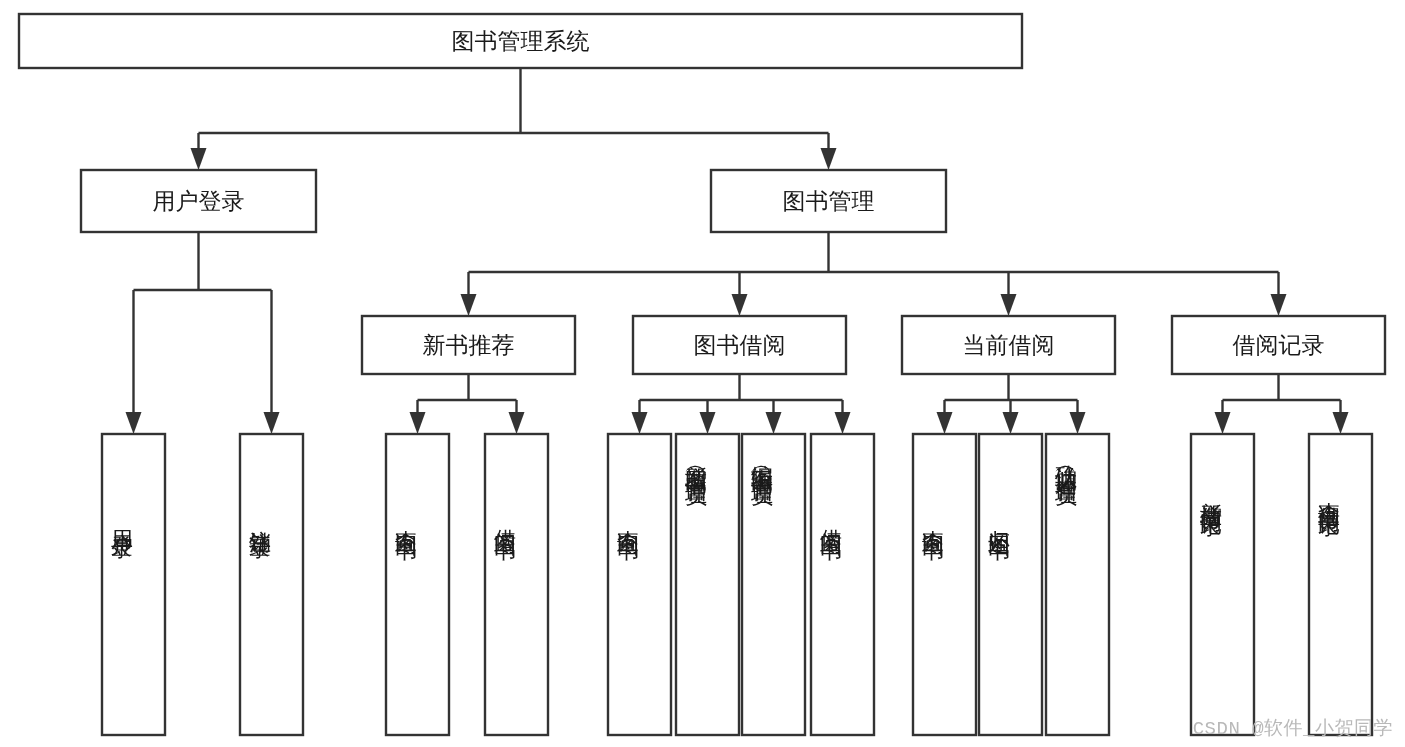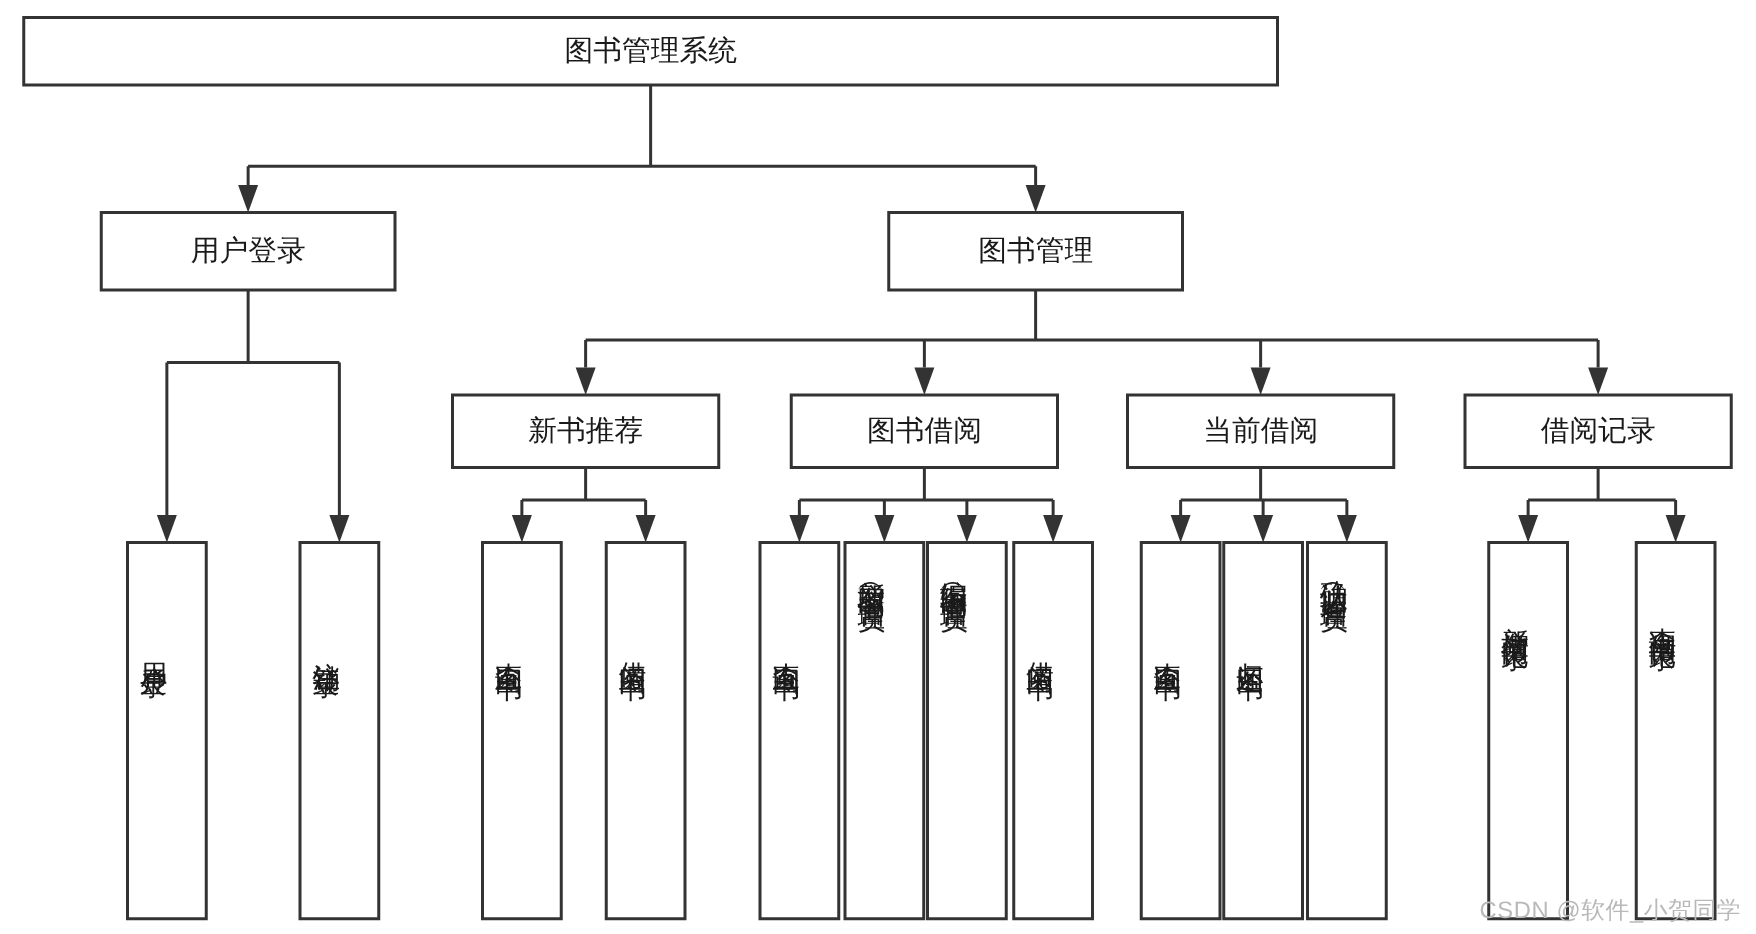--- a/index.html
+++ b/index.html
@@ -54,21 +54,21 @@
     line-height: 1;
     letter-spacing: 3px;
     color: #1a1a1a;
     white-space: nowrap;
     pointer-events: none;
   }
   #watermark {
     position: absolute;
     right: 12px;
     bottom: 6px;
-    font-family: Liberation Sans, sans-serif;
+    font-family: Liberation Mono, monospace;
     font-size: 19px;
     color: #b9b9b9;
     white-space: nowrap;
     letter-spacing: 0.5px;
     margin-top: 48px;
   }
 </style>
 </head>
 <body>
 

